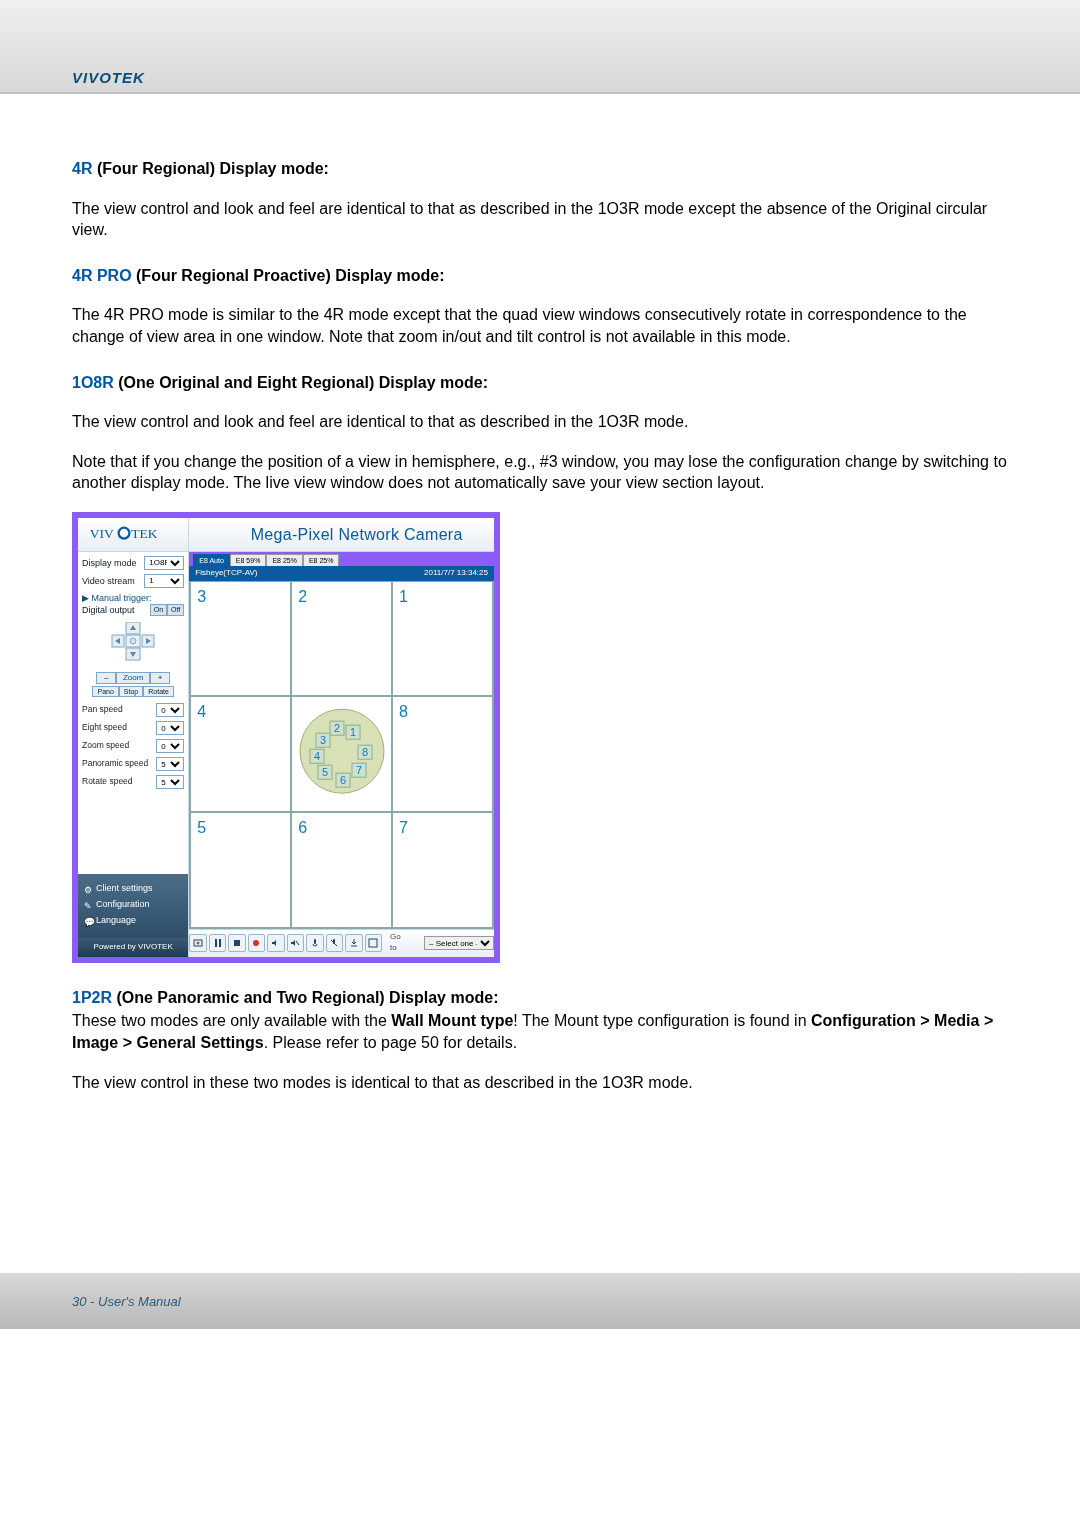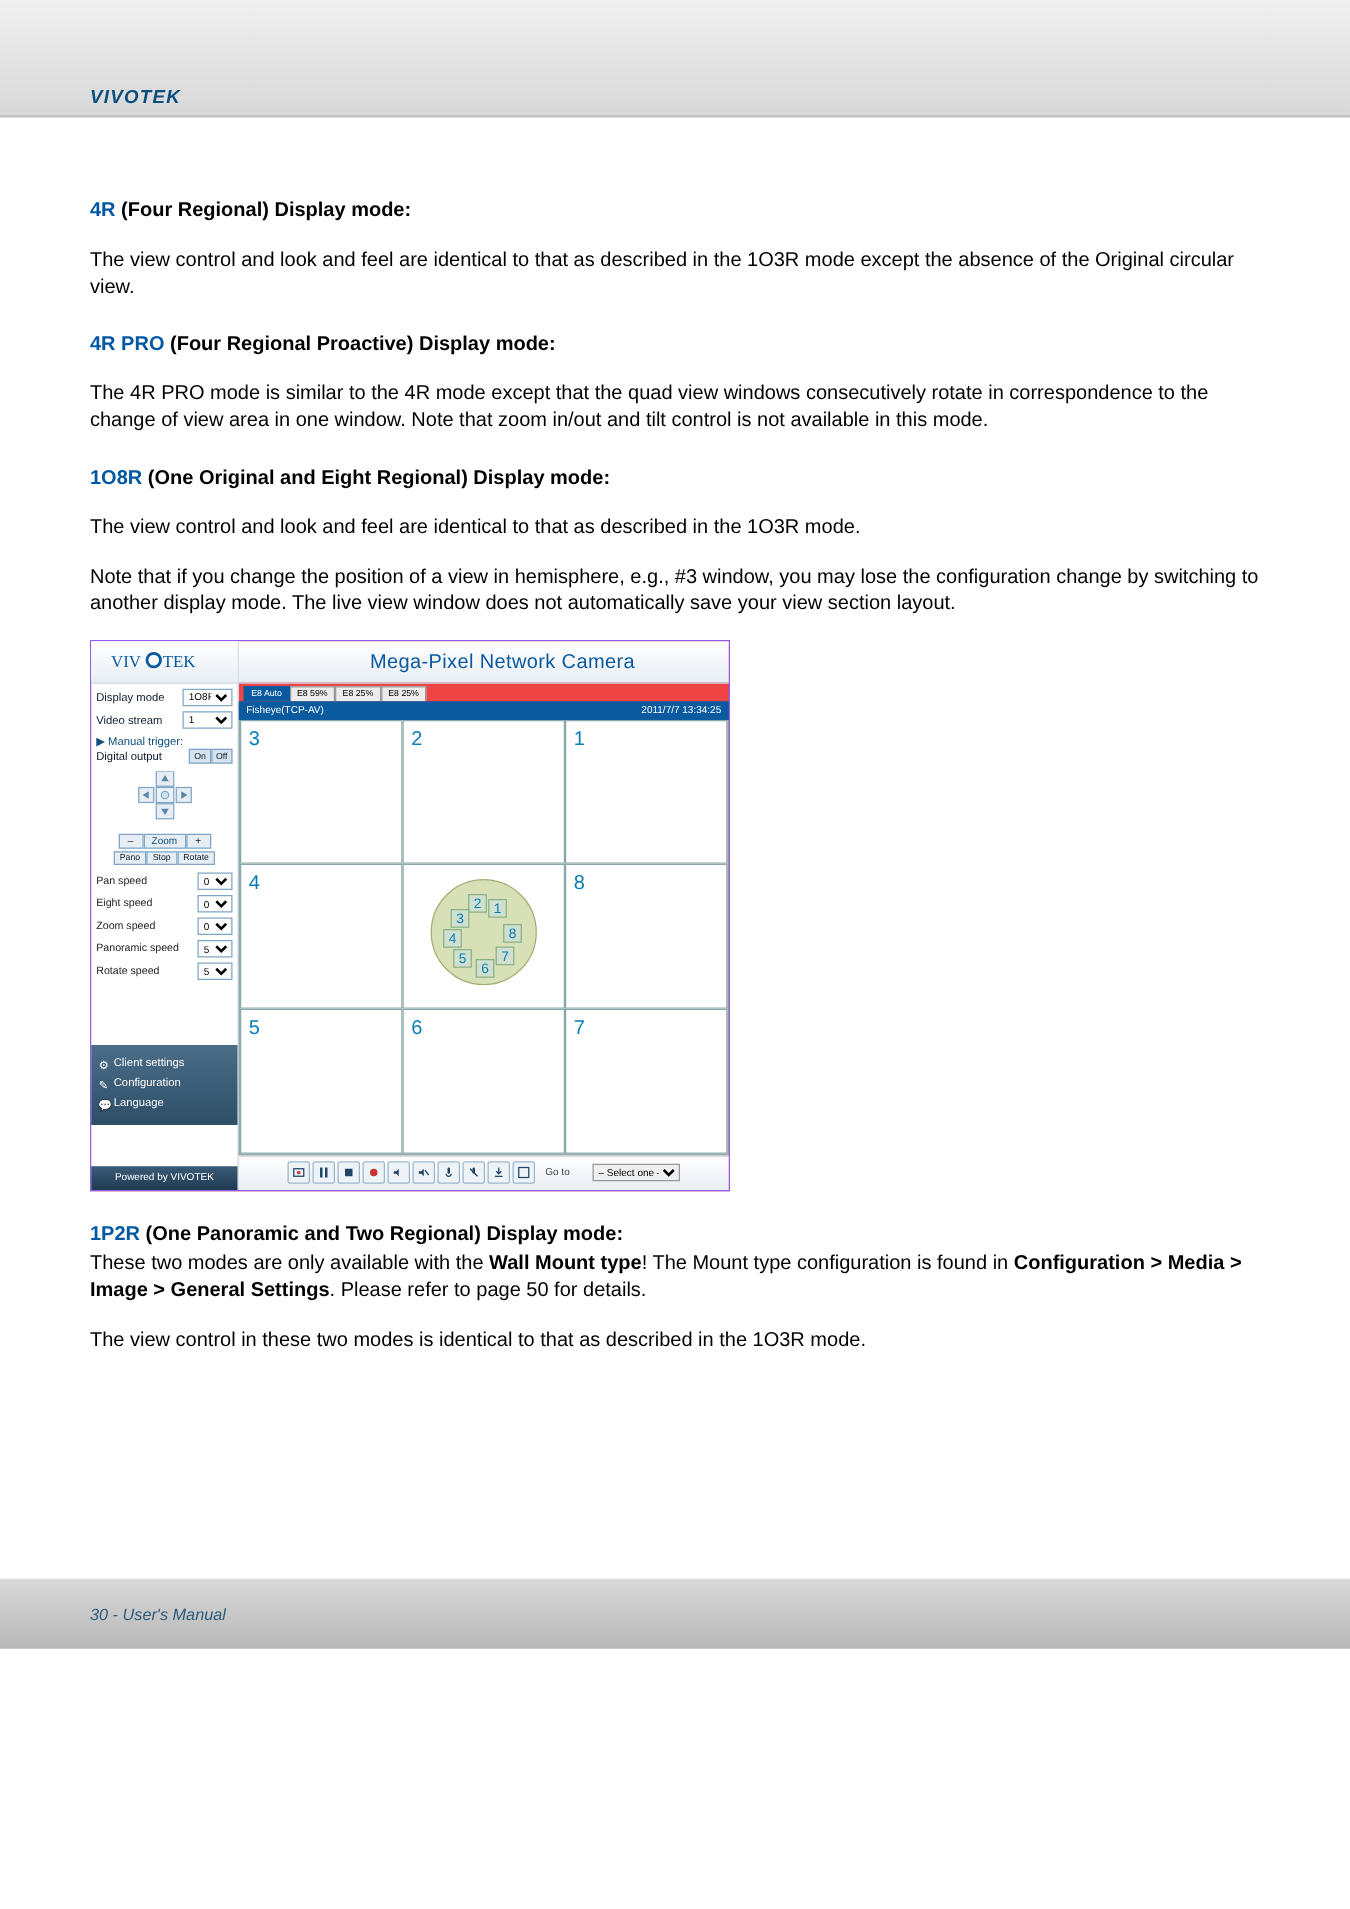--- a/index.html
+++ b/index.html
@@ -34,43 +34,43 @@
   }
   .content {
     padding: 40px 72px 0 72px;
     line-height: 1.35;
   }
   .section-title { font-weight: bold; margin-top: 24px; margin-bottom: 18px; }
   .section-title .accent { color: #0058A5; }
   p { margin-bottom: 18px; }
   .bold { font-weight: bold; }
   .ui-shot {
-    border: 1px solid #8b5cf6;
-    width: 512px;
+    border: 6px solid #8b5cf6;
+    width: 428px;
     margin: 8px 0 24px 0;
-    background: #ef4444;
+    background: #8b5cf6;
     display: flex;
     flex-direction: column;
   }
   .ui-top { display: flex; }
   .sidebar { width: 118px; background: #fff; border-right: 1px solid #c7d6e3; display: flex; flex-direction: column; }
   .logo {
     background: linear-gradient(#fff,#e8eef4);
     border-bottom: 1px solid #c7d6e3;
     height: 34px;
     display:flex; align-items:center; justify-content:center;
   }
   .logo svg { width: 90px; height: 22px; }
   .controls { padding: 4px 4px 0 4px; font-size: 9px; color: #0a1a2a; }
   .ctrl-row { display:flex; justify-content:space-between; align-items:center; margin-bottom:4px; }
   .ctrl-row select {
     font-size: 8px; height: 14px; border: 1px solid #7fa6c6; background: #fff; width: 40px;
   }
   .trig-lbl { font-size: 9px; color: #0a4e7d; }
-  .do { display:flex; justify-content:space-between; align-items:flex-end; margin-bottom:6px;}
+  .do { display:flex; justify-content:space-between; align-items:center; margin-bottom:6px;}
   .do .btns { display:flex; gap:0; }
   .do .btn { font-size:7px; border:1px solid #7fa6c6; background:#d6e3ee; padding:0 3px; height:12px; display:flex;align-items:center;}
   .joy { height:48px; display:flex; align-items:center; justify-content:center; margin-bottom:2px;}
   .joy svg { width: 50px; height: 48px; }
   .zoom-bar { display:flex; align-items:center; justify-content:center; gap:0; margin-bottom:2px;}
   .zoom-bar .zb { font-size:8px; border:1px solid #7fa6c6; background:#e6edf3; width:20px; height:12px; display:flex;align-items:center;justify-content:center;}
   .zoom-bar .zbl { width:34px; color:#0a4e7d;}
   .mini-tabs { display:flex; gap:0; justify-content:center; margin-bottom:6px;}
   .mini-tabs .mt { font-size:7px; border:1px solid #7fa6c6; background:#e6edf3; padding:0 4px; height:11px; display:flex;align-items:center;}
   .speeds { font-size: 8.5px; }
@@ -78,21 +78,21 @@
   .speeds select { width: 28px; }
   .sidebar-fill { flex:1; }
   .sidebar-links {
     background: linear-gradient(#4b6d88,#2e4e67);
     color: #fff; font-size: 9px; padding: 8px 6px;
   }
   .sidebar-links .lk { display:flex; align-items:center; gap:4px; margin-bottom:4px;}
   .sidebar-links .ic { width:8px; height:8px; display:inline-block;}
   .powered {
     background: linear-gradient(#3a5a76,#1f3b52);
-    color:#fff; font-size:8px; text-align:center; padding:4px 0;margin-top:33px;
+    color:#fff; font-size:8px; text-align:center; padding:4px 0;
   }
   .main { flex:1; display:flex; flex-direction:column;}
   .cam-title { height:34px; display:flex; align-items:center; justify-content:center; border-bottom:1px solid #c7d6e3; background:linear-gradient(#fff,#e8eef4);}
   .cam-title span { color:#0a5aa0; font-weight:normal; font-size:16px; letter-spacing:0.3px;padding-left:30px;}
   .tabrow { display:flex; gap:0; padding-left:4px; margin-top:2px;}
   .tabrow .tab { font-size:7px; border:1px solid #999; border-bottom:none; background:#ececec; padding:1px 5px; height:12px; display:flex;align-items:center;}
   .tabrow .tab.active { background:#0a5aa0; color:#fff; border-color:#0a5aa0;}
   .stream-bar { background:#0a5aa0; color:#fff; font-size:8px; display:flex; justify-content:space-between; padding:2px 6px; }
   .grid { display:grid; grid-template-columns:repeat(3,1fr); grid-template-rows:repeat(3,1fr); width:100%; height:348px; border:1px solid #8aa; border-top:none;}
   .cell { border:1px solid #8aa; position:relative; background:#fff; }

